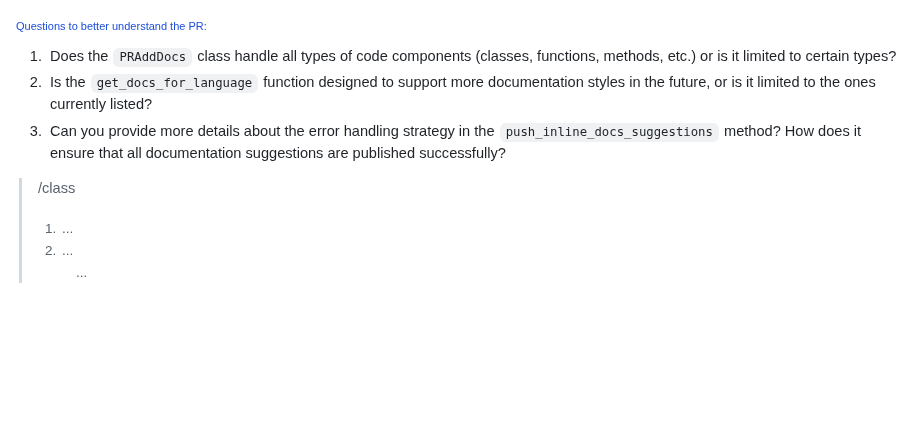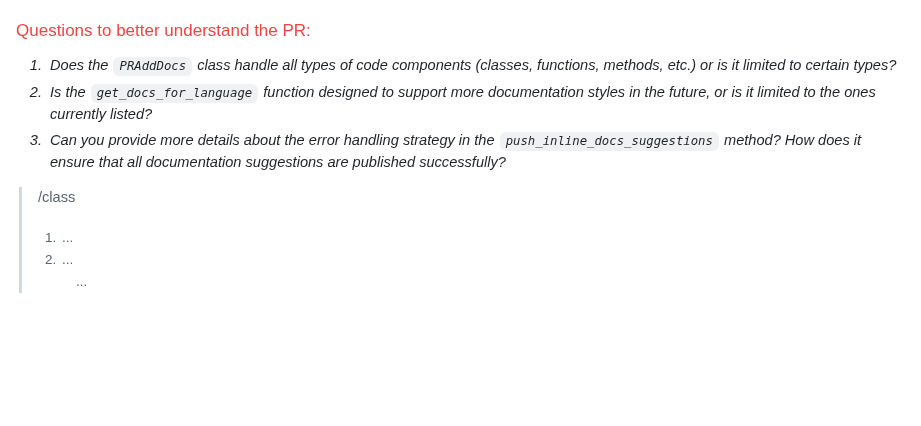--- a/index.html
+++ b/index.html
@@ -83,28 +83,27 @@
   }
 
   
   .comment-body {
     padding: 12px 16px 0 16px;
     font-size: 14.6px;
     line-height: 1.55;
   }
   .intro-para {
     margin: 6px 0 10px 0;
-    font-size: 17px;
-    color: #ef4444;
+    font-size: 11px;
+    color: #1d4ed8;
   }
   ol.qlist {
     margin: 0 0 14px 0;
     padding-left: 30px;
     list-style-position: outside;
-    font-style: italic;
   }
   ol.qlist > li {
     margin: 0 0 4px 0;
     padding-left: 4px;
     font-size: 14.6px;
     line-height: 1.52;
     color: #1f2328;
   }
   code.inline-code {
     font-family: "DejaVu Sans Mono", "Liberation Mono", monospace;

